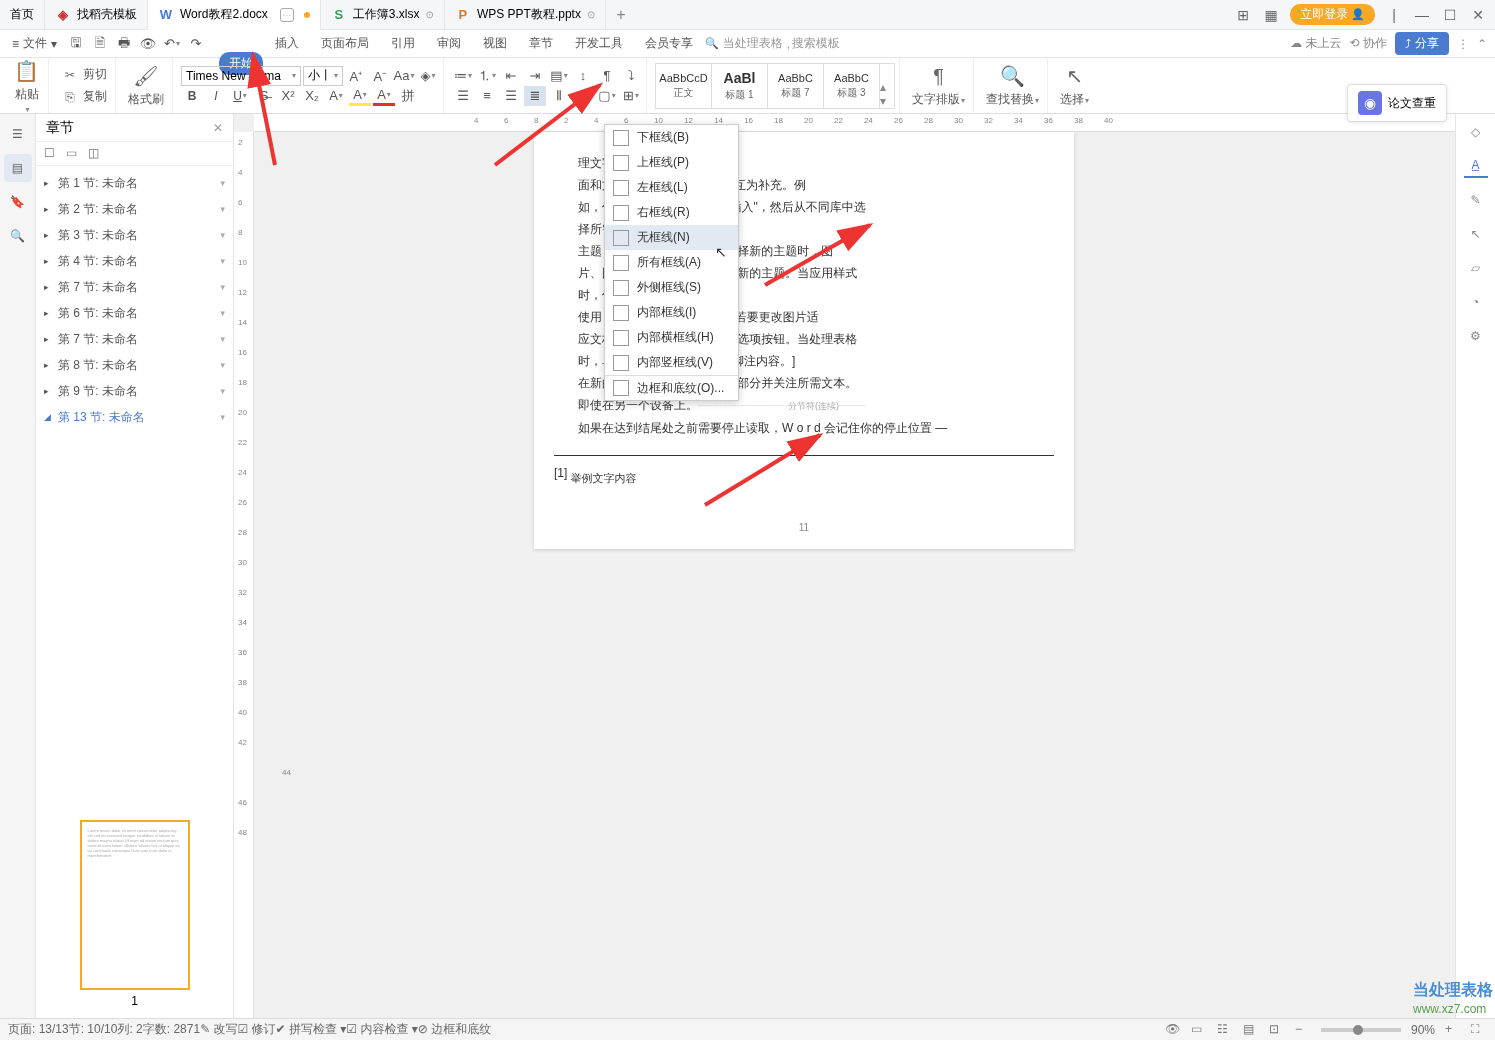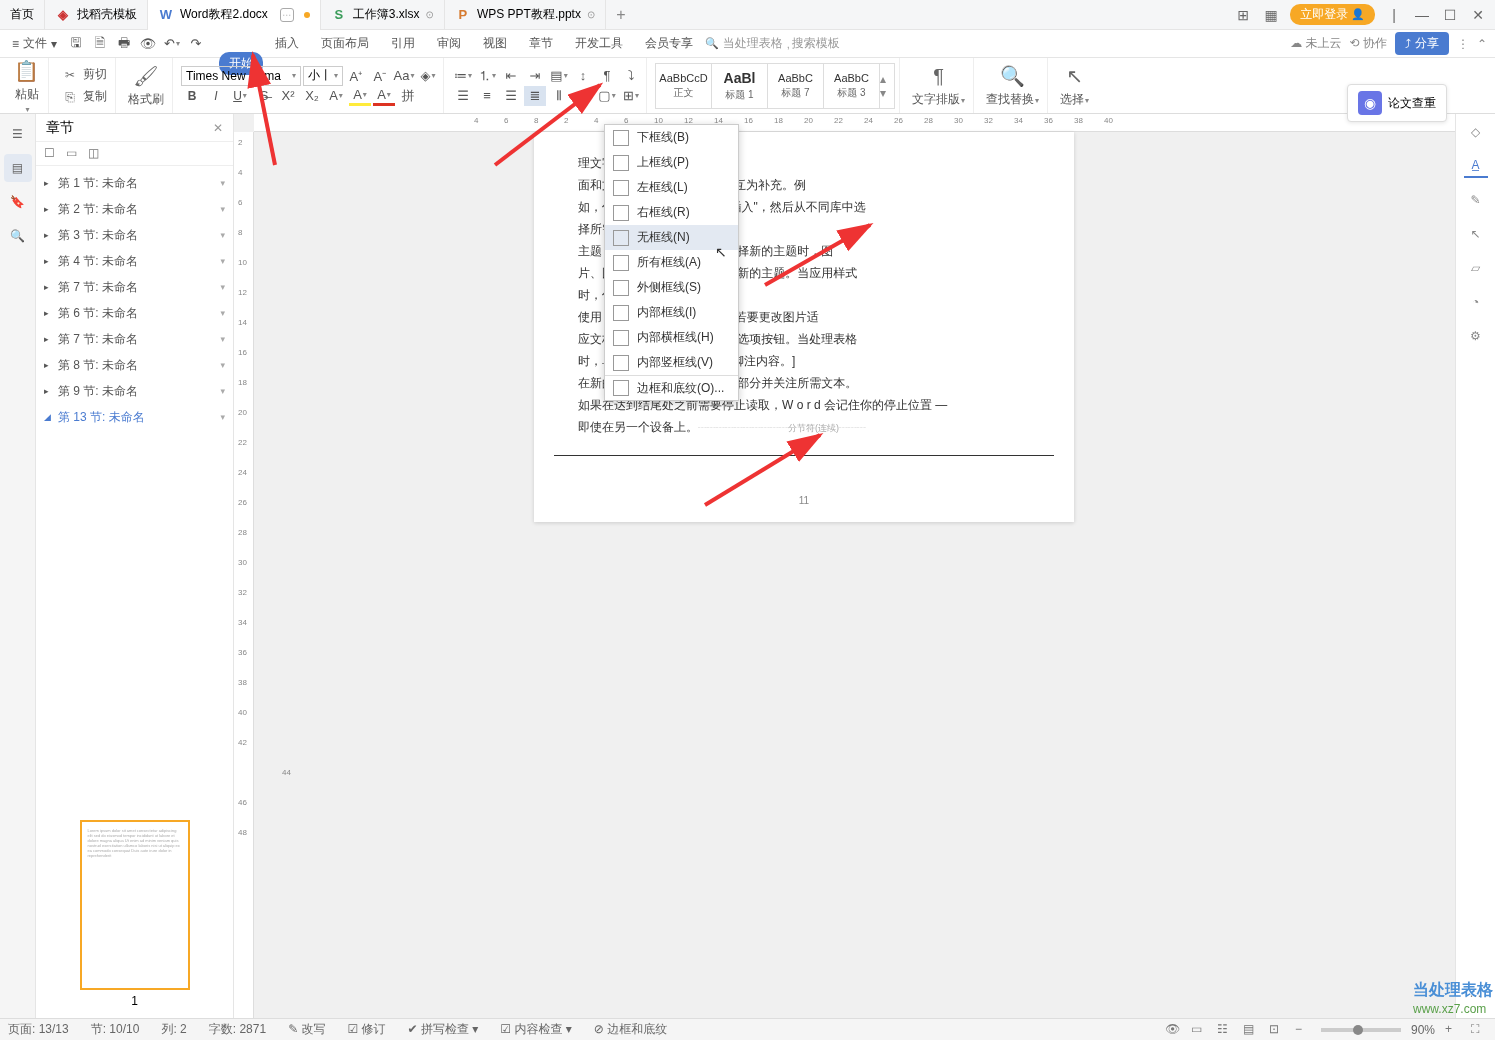--- a/index.html
+++ b/index.html
@@ -31,21 +31,21 @@
 .rgroup:last-child{border-right:none;}
 .rbtn { display:flex; flex-direction:column; align-items:center; gap:2px; padding:2px 4px; color:#555; cursor:pointer;}
 .rbtn.sm { flex-direction:row; gap:4px; font-size:11px;}
 .rico { width:18px; height:18px; display:flex; align-items:center; justify-content:center; color:#666;}
 .rico.lg{width:26px;height:26px;font-size:20px;}
 .fontsel { width:120px; height:20px; border:1px solid #ccc; font-size:11px; padding:0 4px; display:flex;align-items:center;justify-content:space-between;}
 .sizesel { width:40px; height:20px; border:1px solid #ccc; font-size:11px; padding:0 4px;display:flex;align-items:center;justify-content:space-between;}
 .fmtrow { display:flex; gap:2px; align-items:center;}
 .fbtn2 { width:22px; height:20px; display:flex; align-items:center; justify-content:center; color:#555; cursor:pointer; font-size:13px;}
 .dd{font-size:8px;color:#888;margin-left:1px;}
-.styles { display:flex; gap:0; border:1px solid #ddd;}
+.styles { display:flex; gap:0; border:1px solid #ddd;align-items:flex-end;}
 .style { width:56px; height:44px; display:flex; flex-direction:column; align-items:center; justify-content:center; border-right:1px solid #ddd; cursor:pointer;}
 .style .prev { font-size:11px; color:#333;}
 .style .prev.b { font-weight:bold; font-size:14px;}
 .style .lbl { font-size:10px; color:#666; margin-top:2px;}
 .main { position:absolute; top:114px; left:0; right:0; bottom:22px; display:flex;}
 .leftbar { width:36px; background:#f5f5f5; border-right:1px solid #e5e5e5; display:flex; flex-direction:column; align-items:center; padding-top:6px; gap:6px;}
 .leftbar .ic { width:28px; height:28px; display:flex; align-items:center; justify-content:center; color:#666; cursor:pointer; border-radius:4px;}
 .leftbar .ic.active { background:#e3e9f2;}
 .navpane { width:198px; border-right:1px solid #e5e5e5; display:flex; flex-direction:column;}
 .navhead { height:28px; display:flex; align-items:center; justify-content:space-between; padding:0 10px; border-bottom:1px solid #eee;}
@@ -69,21 +69,21 @@
 .footnote{font-size:11px;}
 .dropdown { position:absolute; background:#fff; border:1px solid #ccc; box-shadow:0 2px 8px rgba(0,0,0,0.2); width:135px; z-index:100;}
 .ddrow { height:25px; display:flex; align-items:center; gap:8px; padding:0 8px; cursor:pointer; font-size:12px; color:#333;}
 .ddrow:hover,.ddrow.hover { background:#e3e9f2;}
 .ddico { width:16px; height:16px; border:1px solid #999; position:relative;}
 .ddrow.sep{border-top:1px solid #ddd;}
 .rightbar { width:40px; border-left:1px solid #e5e5e5; display:flex; flex-direction:column; align-items:center; padding-top:6px; gap:10px;}
 .rightbar .ic { width:24px; height:24px; display:flex; align-items:center; justify-content:center; color:#888; cursor:pointer;}
 .paperbtn { position:absolute; top:84px; right:48px; background:#fff; border:1px solid #ddd; border-radius:4px; padding:6px 10px; display:flex; align-items:center; gap:6px; box-shadow:0 1px 4px rgba(0,0,0,0.1); z-index:50;}
 .paperbtn .pico{width:24px;height:24px;background:#6975e6;border-radius:4px;display:flex;align-items:center;justify-content:center;color:#fff;font-size:14px;}
-.status { position:absolute; bottom:0; left:0; right:0; height:22px; background:#f5f5f5; border-top:1px solid #ddd; display:flex; align-items:center; padding:0 8px; gap:22px; color:#666; font-size:11px;}
+.status { position:absolute; bottom:0; left:0; right:0; height:22px; background:#f5f5f5; border-top:1px solid #ddd; display:flex; align-items:center; padding:0 8px; gap:0; color:#666; font-size:11px;}
 .status .right{margin-left:auto;display:flex;align-items:center;gap:10px;}
 .status .ic{width:16px;height:16px;color:#777;}
 .arrow { position:absolute; z-index:60; pointer-events:none;}
 .arrow svg { overflow:visible;}
 .watermark{position:absolute;right:2px;bottom:24px;font-size:13px;color:#5aa04a;z-index:200;}
 .watermark .l1{color:#4a8fd6;font-weight:bold;font-size:16px;}
 </style>
 </head>
 <body>
 
@@ -409,24 +409,25 @@
         <div class="txt">面和文本框设计，这些设计可互为补充。例</div>
         <div class="txt">如，你可以                                       和提要栏。单击"插入"，然后从不同库中选</div>
         <div class="txt">择所需元</div>
         <div class="txt">主题                                          协调。当你单击设计并选择新的主题时，图</div>
         <div class="txt">片、图表                                        图形将会更改以匹配新的主题。当应用样式</div>
         <div class="txt">时，你的                                        的主题。</div>
         <div class="txt">使用                                         在 W o r d 中保存时间。若要更改图片适</div>
         <div class="txt">应文档的                                        片旁边将会显示布局选项按钮。当处理表格</div>
         <div class="txt">时，单击                                        后单击加号。[ 举例脚注内容。]</div>
         <div class="txt">在新的                                        易。可以折叠文档某些部分并关注所需文本。</div>
+        <div class="txt">即使在另一个设备上。<span style="font-size:9px;color:#aaa">┄┄┄┄┄┄┄┄┄┄分节符(连续)┄┄┄</span></div>
         <div class="txt">如果在达到结尾处之前需要停止读取，W o r d  会记住你的停止位置  —  </div>
-        <div class="txt">即使在另一个设备上。<span style="font-size:9px;color:#aaa">┄┄┄┄┄┄┄┄┄┄分节符(连续)┄┄┄</span></div>
         <div style="height:10px"></div>
         <div class="hr"></div>
+        <div class="footnote"><sup>[1]</sup> 举例文字内容</div>
         <div style="position:absolute;bottom:10px;left:50%;transform:translateX(-50%);font-size:10px;color:#888">11</div>
       </div>
 
     <div class="dropdown" style="top:10px;left:370px" id="bmenu">
         <div class="ddrow">
           <span class="ddico"></span>
           <span>下框线(B)</span>
         </div>
         <div class="ddrow">
           <span class="ddico"></span>

